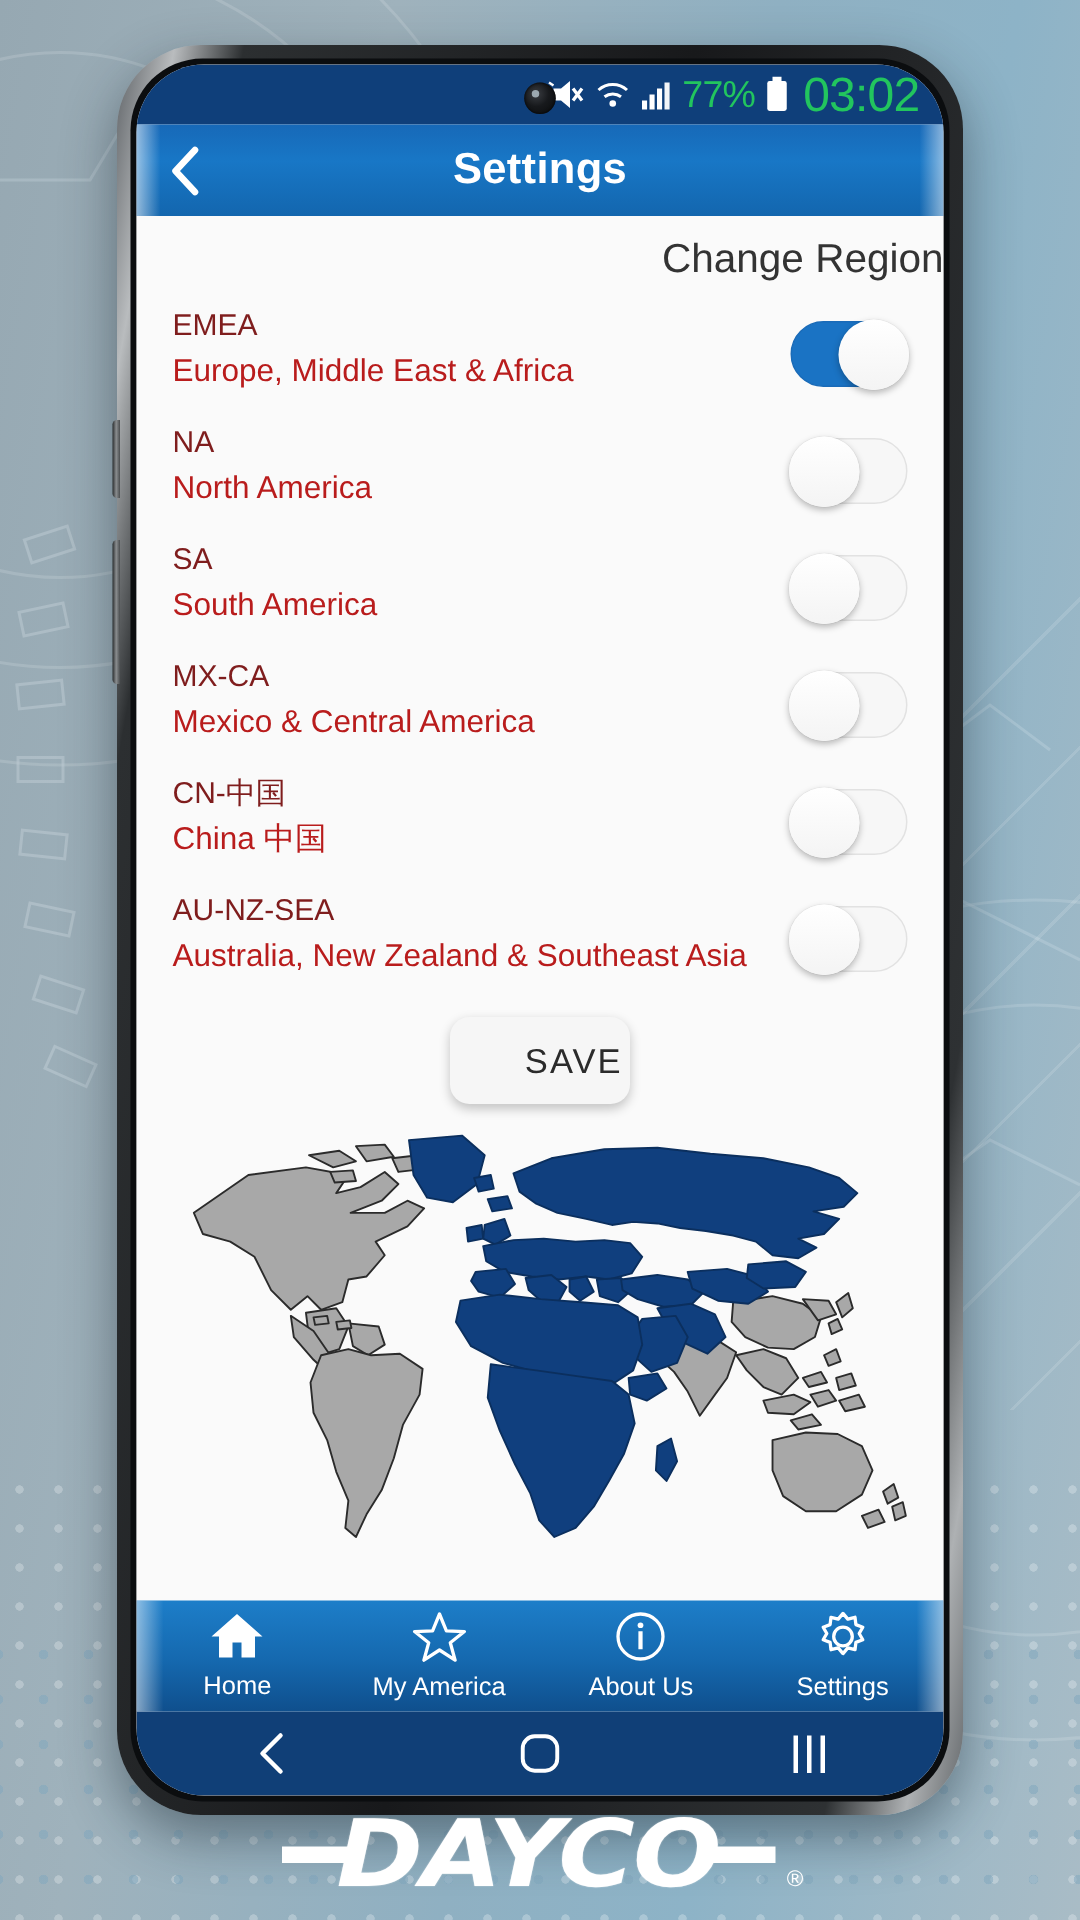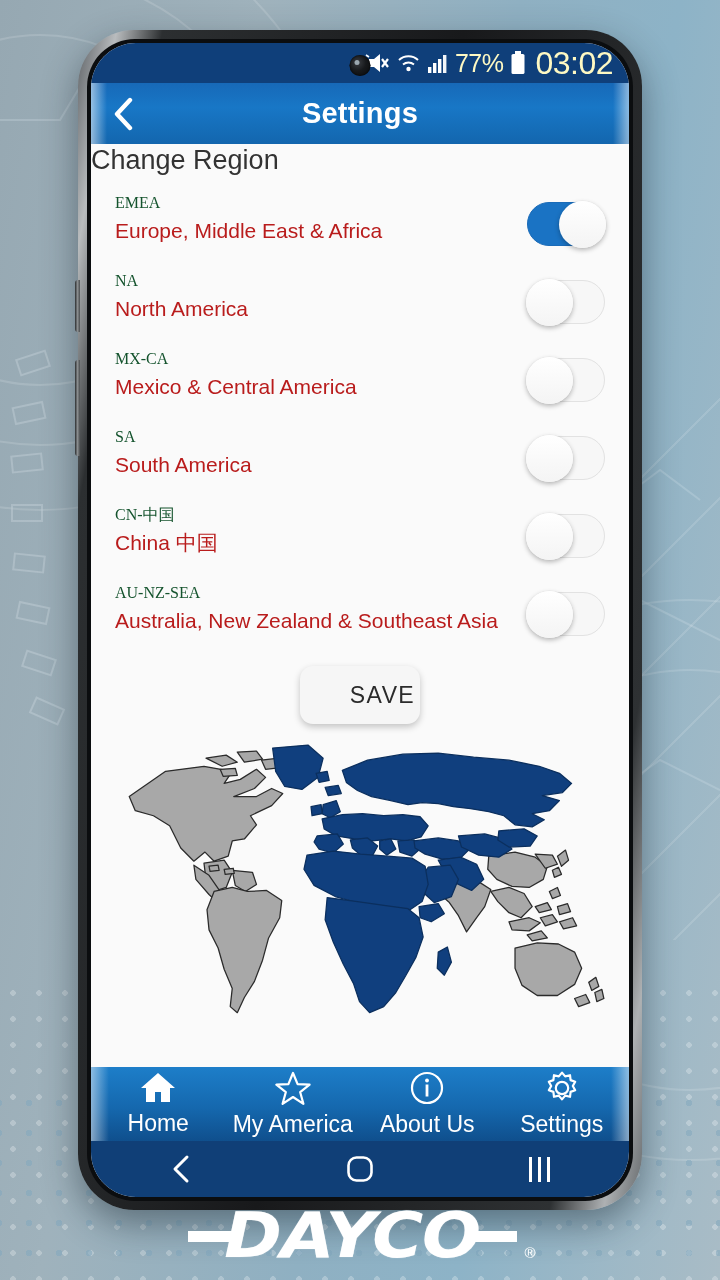--- a/index.html
+++ b/index.html
@@ -90,21 +90,21 @@
   #btn-bixby{ top:250px; height:52px; }
   #btn-vol { top:330px; height:96px; }
 
   
   #statusbar{
     height:40px; flex:0 0 40px;
     background:#0f3f7a;
     display:flex; align-items:center;
     padding:0 16px 0 18px;
     position:relative;
-    color:#fef9c3;
+    color:#22c55e;
   }
   #camera{
     position:absolute; left:50%; transform:translateX(-50%);
     top:12px; width:21px; height:21px; border-radius:50%;
     background:radial-gradient(circle at 38% 36%, #3a3d42 0%, #17191c 45%, #090a0b 100%);
     box-shadow:inset 0 0 2px #000;
   }
   #camera::after{
     content:""; position:absolute; left:5px; top:5px;
     width:5px; height:5px; border-radius:50%;
@@ -142,30 +142,30 @@
     position:absolute; left:0; right:0; text-align:center;
     color:#fff; font-size:29px; font-weight:bold; letter-spacing:.2px;
   }
 
   
   #content{
     flex:1 1 auto; background:#fafafa; overflow:hidden;
     display:flex; flex-direction:column;
   }
   #page-title{
-    text-align:left; color:#333; font-size:27px;
-    padding:1px 0 10px; font-weight:normal;
+    text-align:right; color:#333; font-size:27px;
+    padding:13px 0 10px; font-weight:normal;
   }
   #region-list{ padding:0 24px; }
   .region-row{
     display:flex; align-items:flex-start; justify-content:space-between;
     padding:4px 0 6px; min-height:78px;
   }
   .region-texts{ padding-top:2px; }
-  .region-code{ font-size:16px; color:#14532d; line-height:1.32;font-family:Liberation Serif, serif; }
+  .region-code{ font-size:20px; color:#7f1d1d; line-height:1.32; }
   .region-name{ font-size:21px; color:#b91c1c; line-height:1.45; margin-top:3px; }
 
   
   .toggle{
     flex:0 0 auto; width:78px; height:44px; border-radius:24px;
     position:relative; margin-top:12px; cursor:pointer;
     background:#f7f7f7; border:1.5px solid #e2e2e2;
   }
   .toggle.on{ background:#1a73c4; border-color:#1a6bb8; }
   .knob{
@@ -206,21 +206,21 @@
   }
   #bottomnav::after{
     content:""; position:absolute; right:0; top:0; bottom:0; width:18px;
     background:linear-gradient(270deg, rgba(255,255,255,.5), rgba(255,255,255,0));
   }
   .nav-item{
     flex:1; display:flex; flex-direction:column;
     align-items:center; justify-content:center; gap:2px;
     color:#fff; cursor:pointer; z-index:2;
   }
-  .nav-label{ font-size:23px; }
+  .nav-label{ font-size:17px; }
 
   
   #androidnav{
     flex:0 0 56px; height:56px; background:#103f77;
     display:flex; align-items:center; justify-content:space-around;
   }
   .anav{ cursor:pointer; display:flex; align-items:center; justify-content:center; width:120px; }
   #recents{ display:flex; gap:6px; }
   #recents i{ display:block; width:3px; height:25px; background:#fff; }
 </style>
@@ -326,31 +326,31 @@
               <div class="region-texts">
                 <div class="region-code">NA</div>
                 <div class="region-name">North America</div>
               </div>
               <div class="toggle">
                 <span class="knob"></span>
               </div>
             </div>
             <div class="region-row">
               <div class="region-texts">
-                <div class="region-code">MX-CA</div>
-                <div class="region-name">Mexico &amp; Central America</div>
+                <div class="region-code">SA</div>
+                <div class="region-name">South America</div>
               </div>
               <div class="toggle">
                 <span class="knob"></span>
               </div>
             </div>
             <div class="region-row">
               <div class="region-texts">
-                <div class="region-code">SA</div>
-                <div class="region-name">South America</div>
+                <div class="region-code">MX-CA</div>
+                <div class="region-name">Mexico &amp; Central America</div>
               </div>
               <div class="toggle">
                 <span class="knob"></span>
               </div>
             </div>
             <div class="region-row">
               <div class="region-texts">
                 <div class="region-code">CN-中国</div>
                 <div class="region-name">China 中国</div>
               </div>

